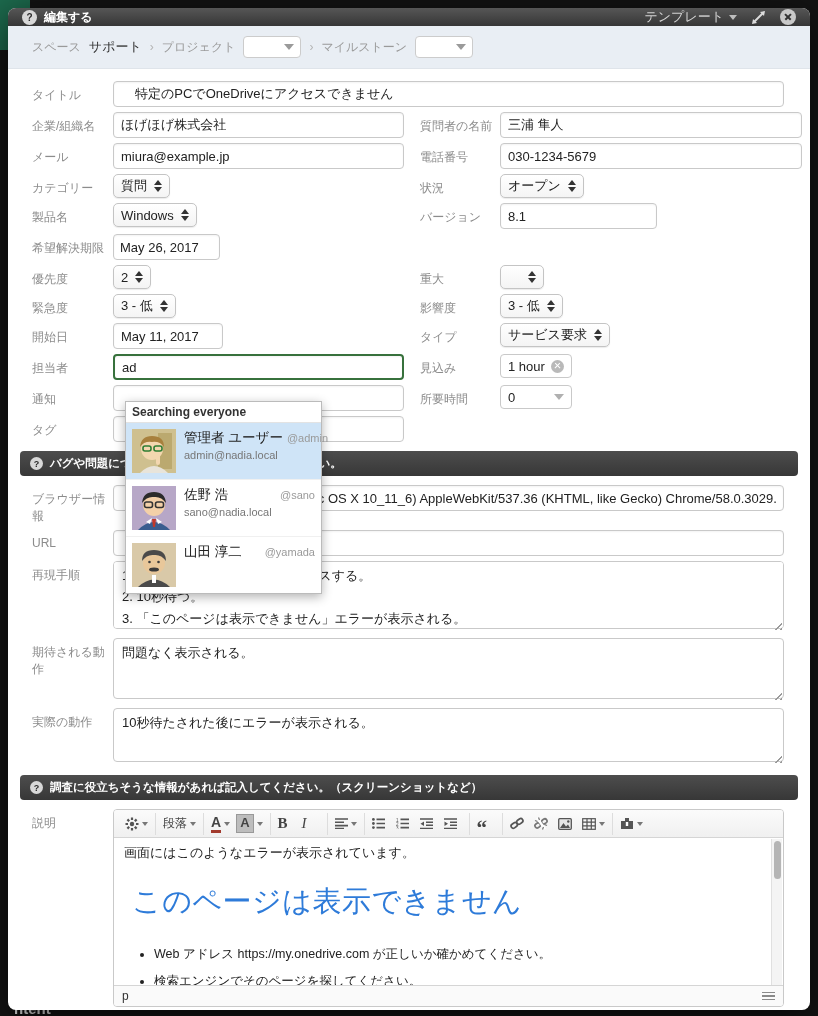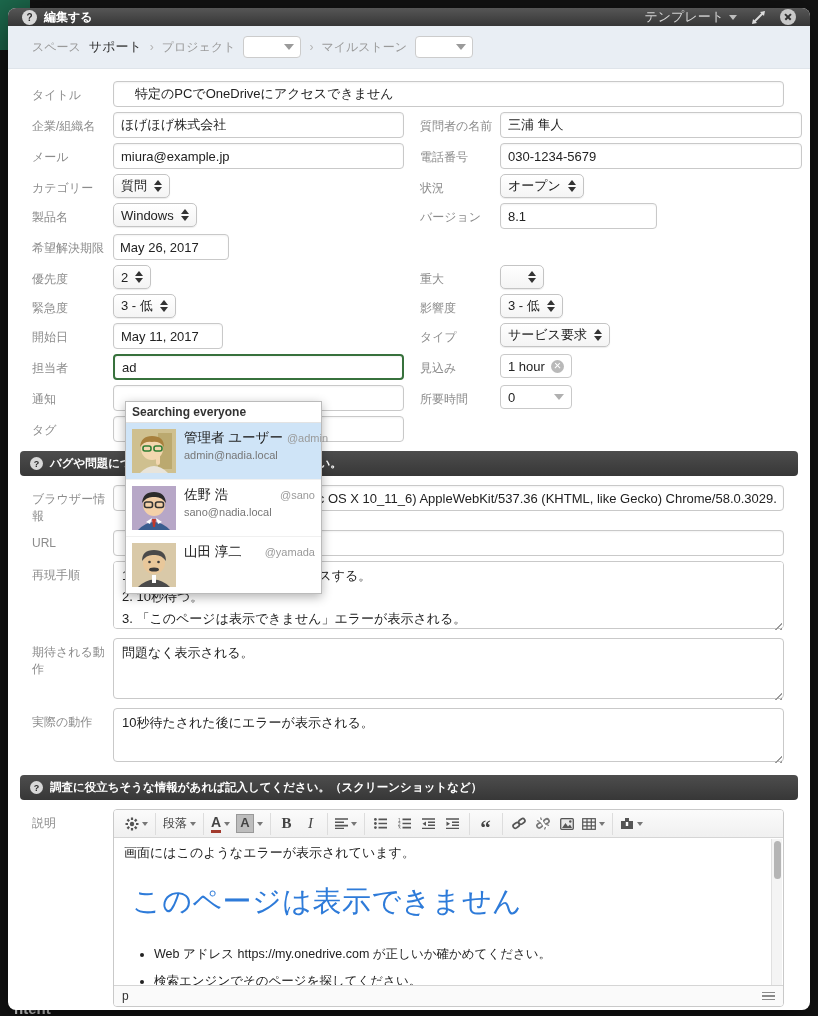--- a/index.html
+++ b/index.html
@@ -112,21 +112,21 @@
   .ac-top { display:flex; justify-content:space-between; align-items:baseline; }
   .ac-name { font-size:13.5px; color:#222; white-space:nowrap; }
   .ac-handle { font-size:11px; color:#9a9a9a; margin-left:4px; }
   .ac-email { font-size:11px; color:#777; margin-top:2px; }
 
   
   .editor { flex:1; margin-right:2px; border:1px solid #c9c9c9; border-radius:4px; overflow:hidden; background:#fff; }
   .etb { display:flex; align-items:center; background:linear-gradient(#fbfbfb,#f0f0f0); border-bottom:1px solid #d5d5d5; padding:2px 4px; height:28px; }
   .etb .grp { display:flex; align-items:center; padding:0 5px; border-right:1px solid #ddd; height:22px; gap:2px; }
   .etb .grp:last-child { border-right:none; }
-  .ebtn { min-width:22px; height:22px; display:inline-flex; align-items:center; justify-content:center; border-radius:3px; cursor:pointer; color:#444; font-size:13px; gap:3px; padding:0 2px; }
+  .ebtn { min-width:22px; height:22px; display:inline-flex; align-items:center; border-radius:3px; cursor:pointer; color:#444; font-size:13px; gap:3px; padding:0 2px; }
   .ebtn svg { display:block; }
   .caret-s { width:0; height:0; border-left:3.5px solid transparent; border-right:3.5px solid transparent; border-top:4.5px solid #777; }
   .bold-b { font-weight:bold; font-family:"Liberation Serif",serif; font-size:15px; }
   .ital-i { font-style:italic; font-family:"Liberation Serif",serif; font-size:15px; }
   .a-color { font-weight:bold; font-size:14px; border-bottom:3px solid #a23b2e; line-height:1; padding-bottom:1px; }
   .a-bg { font-weight:bold; font-size:13px; background:#bdbdbd; border:1px solid #999; padding:0 3px; line-height:1.3; }
   .quote66 { font-family:"Liberation Serif",serif; font-weight:bold; font-size:21px; line-height:0.4; padding-top:10px; }
 
   .econtent { position:relative; height:147px; overflow:hidden; padding:6px 20px 0 10px; }
   .e-intro { font-size:13px; color:#222; }
@@ -247,21 +247,21 @@
         </span>
       </div>
       <div class="rgroup">
         <span class="rlbl">バージョン</span>
         <input class="inp" style="width: 157px;" value="8.1">
       </div>
     </div>
 
     <div class="row">
       <span class="lbl">希望解決期限</span>
-      <input class="inp" style="width: 116px; padding-left: 6px;" value="May 26, 2017">
+      <input class="inp" style="width: 107px; padding-left: 6px;" value="May 26, 2017">
     </div>
 
     <div class="row">
       <div class="lgroup">
         <span class="lbl">優先度</span>
         <span class="msel">
           <span>2</span>
           <span class="updn">
               <i class="u"></i>
               <i class="d"></i>

